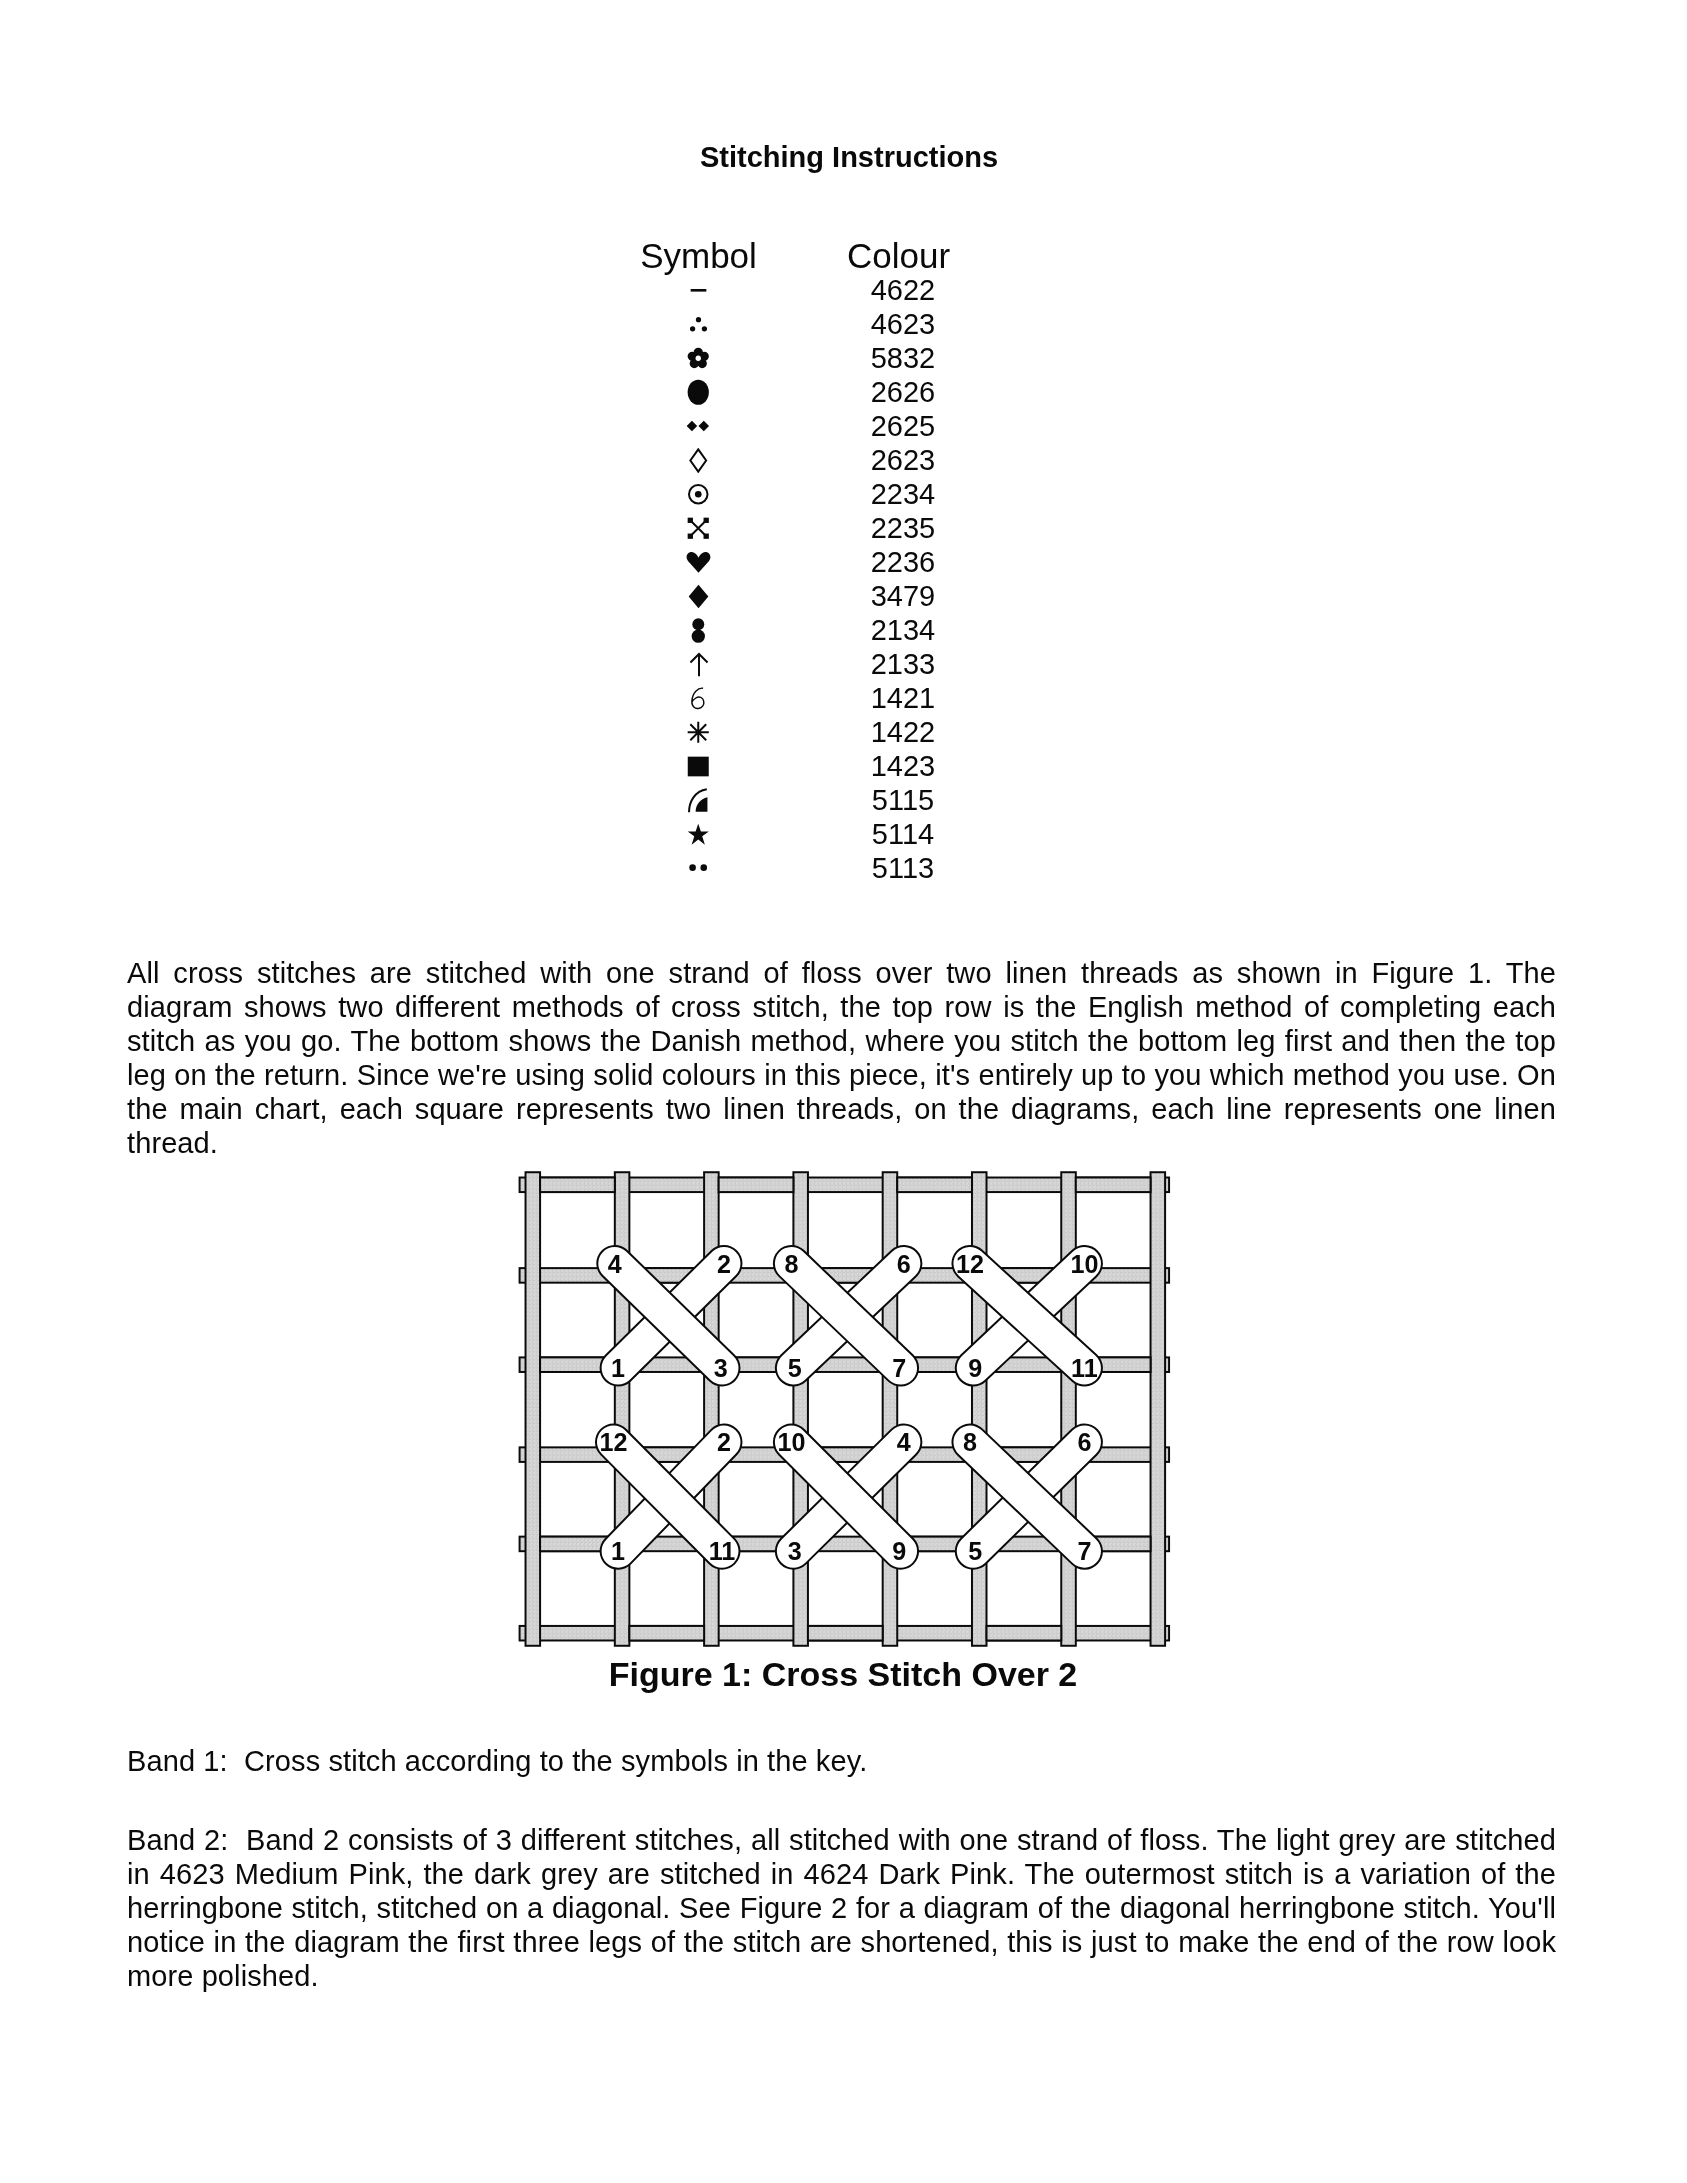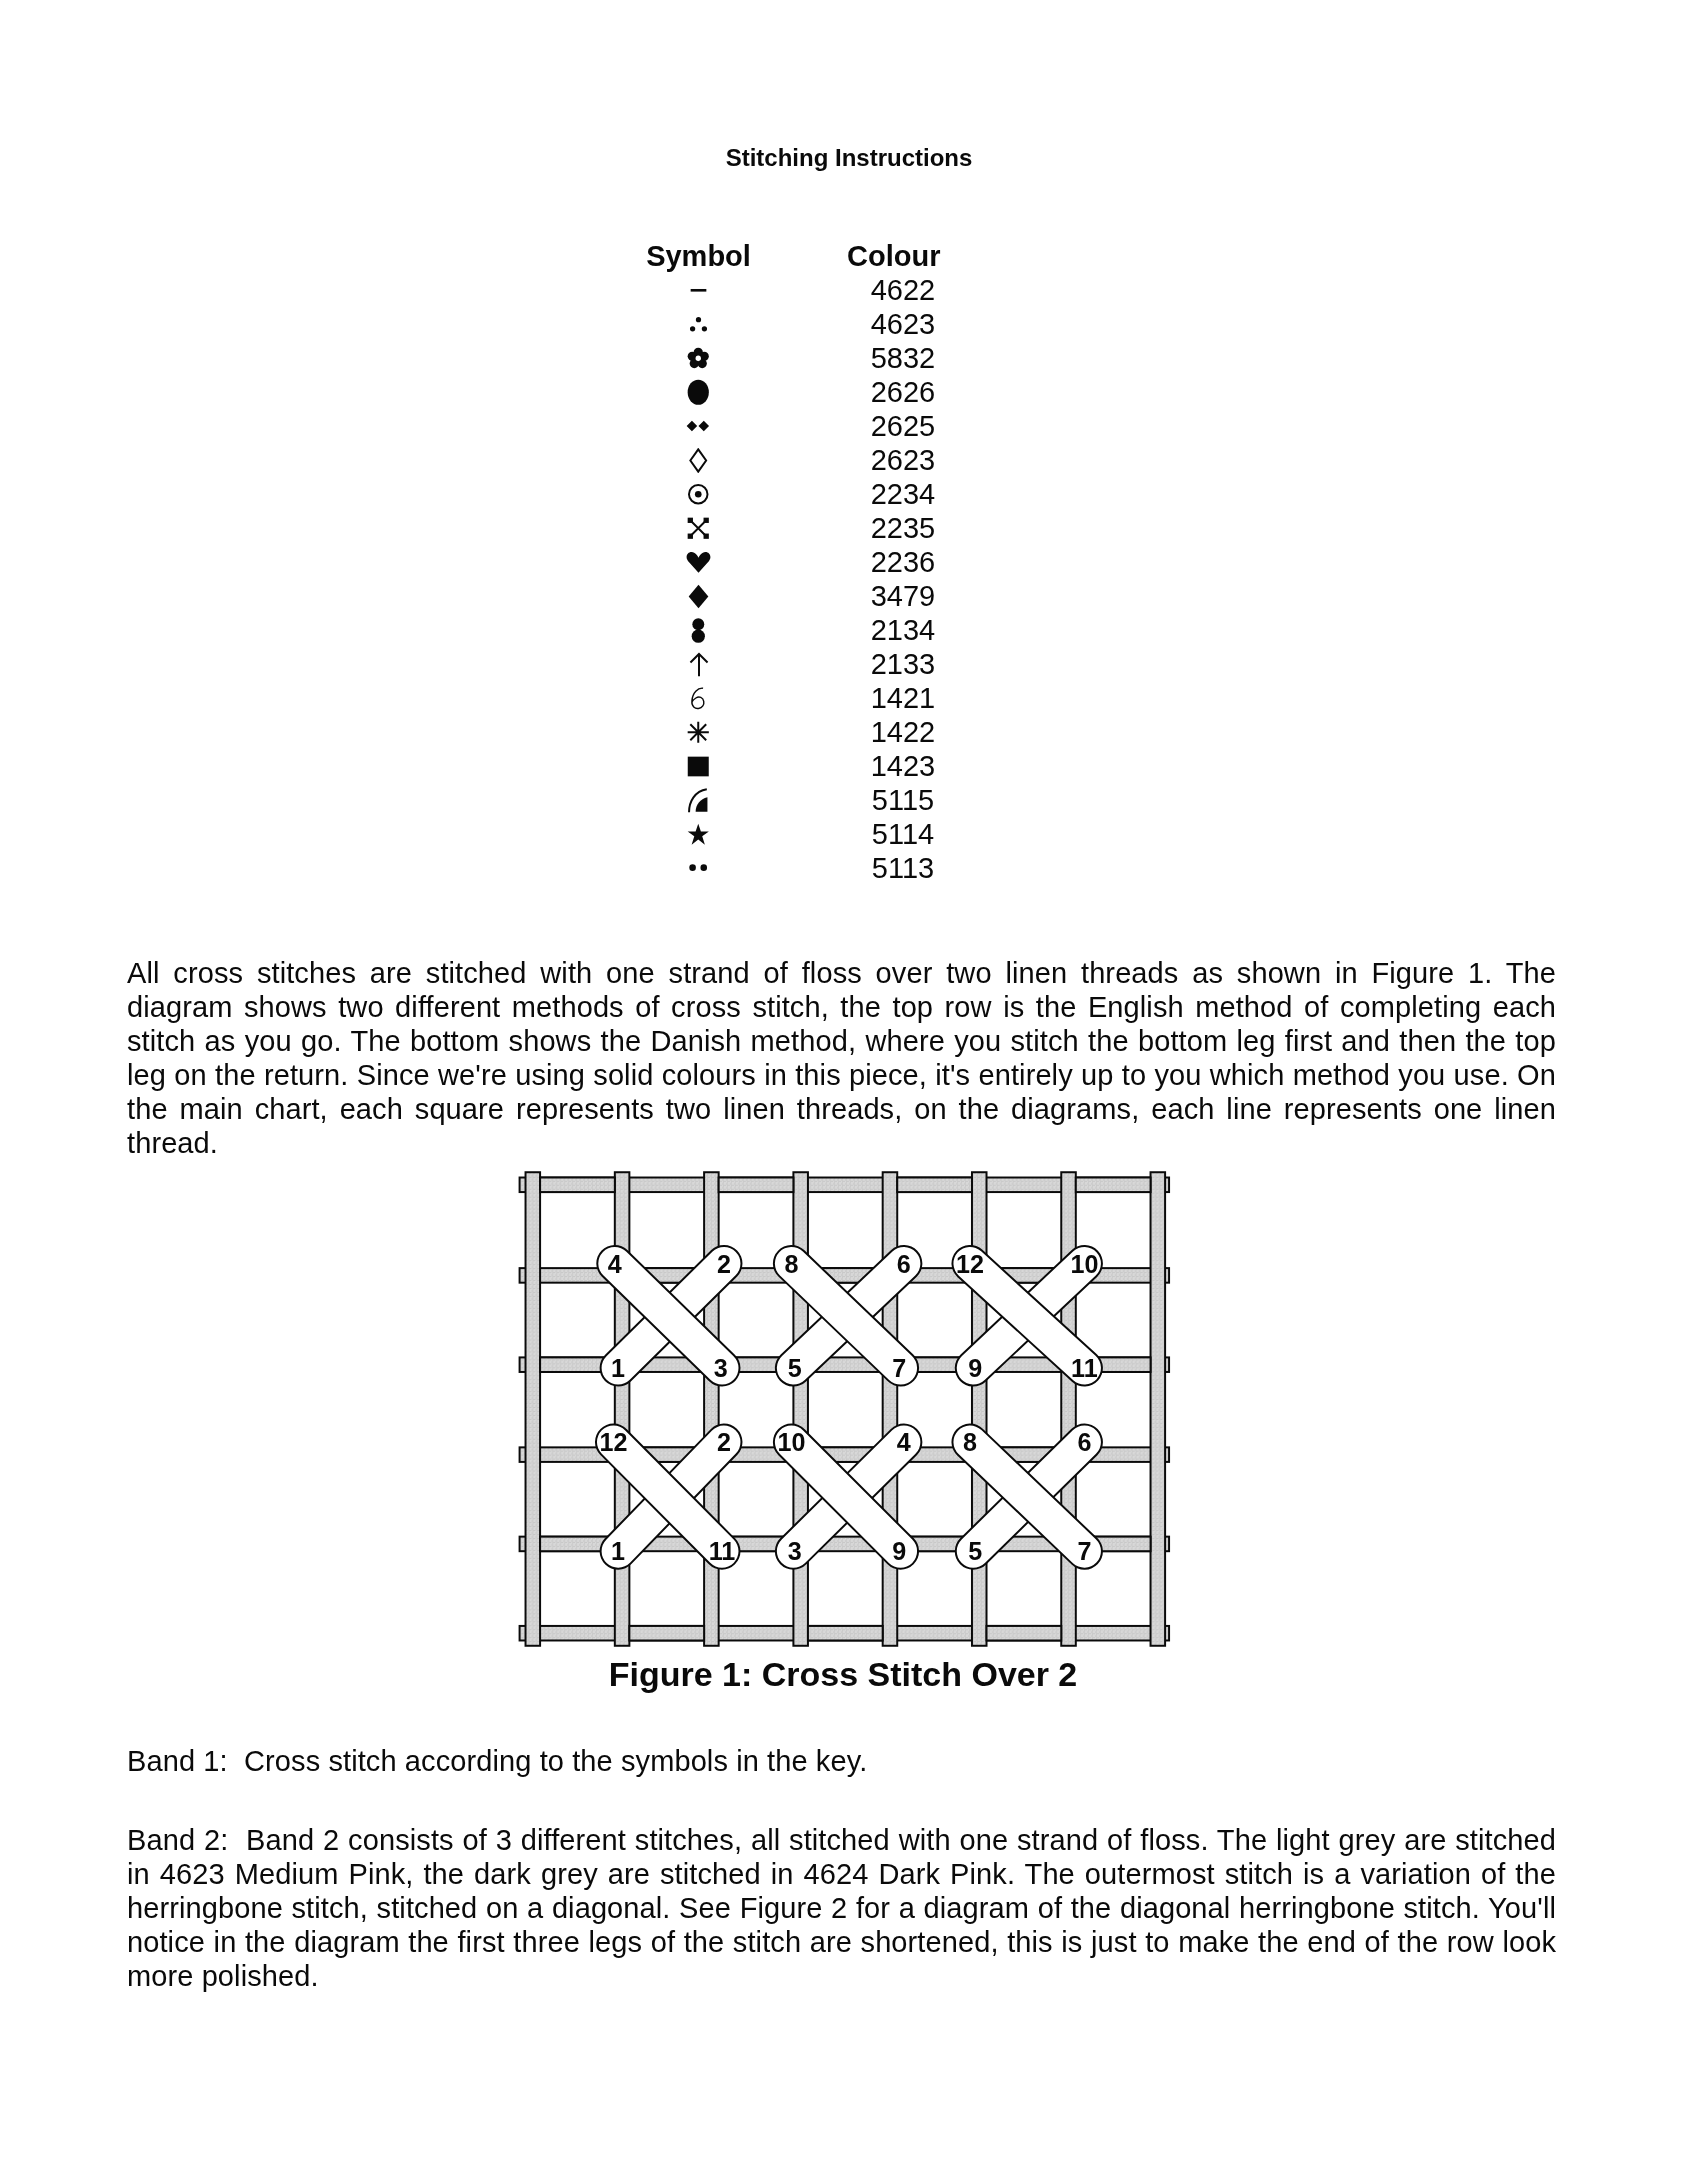--- a/index.html
+++ b/index.html
@@ -1,22 +1,22 @@
 <!DOCTYPE html>
 <html style="font-size:10.6px"><head>
 <meta charset="utf-8">
 <style>
   html, body { margin: 0; padding: 0; background: #ffffff; }
   body { width: 1687px; height: 2183px; position: relative; overflow: hidden;
          font-family: "Liberation Sans", sans-serif; color: #0a0a0a; }
   .abs { position: absolute; }
   #title { left: 0; width: 1687px; top: 139px; text-align: center; font-weight: bold;
-           font-size: 24px; line-height: 37px; padding-left: 11px; box-sizing: border-box; }
+           font-size: 29px; line-height: 37px; padding-left: 11px; box-sizing: border-box; }
   #key { left: 629px; top: 239px; width: 344px; }
-  .key-head { display: flex; font-weight: bold; font-size: 29px; line-height: 34px; height: 34px; }
+  .key-head { display: flex; font-weight: normal; font-size: 35px; line-height: 34px; height: 34px; }
   .key-head .h-sym { width: 139px; text-align: center; }
   .key-head .h-col { width: 112px; margin-left: 79px; text-align: left; }
   .key-row { display: flex; height: 34px; align-items: center; font-size: 29px; }
   .key-row .sym { width: 139px; display: flex; justify-content: center; align-items: center; height: 34px; }
   .key-row .code { width: 112px; margin-left: 79px; text-align: center; line-height: 34px; }
   .sym svg { display: block; }
   .para { left: 127px; width: 1429px; font-size: 29px; line-height: 34px; text-align: justify;
           text-align-last: left; margin: 0; letter-spacing: 0.1px; }
   #p1 { top: 956px; }
   #figure { left: 509px; top: 1164px; width: 668px; height: 490px; }

